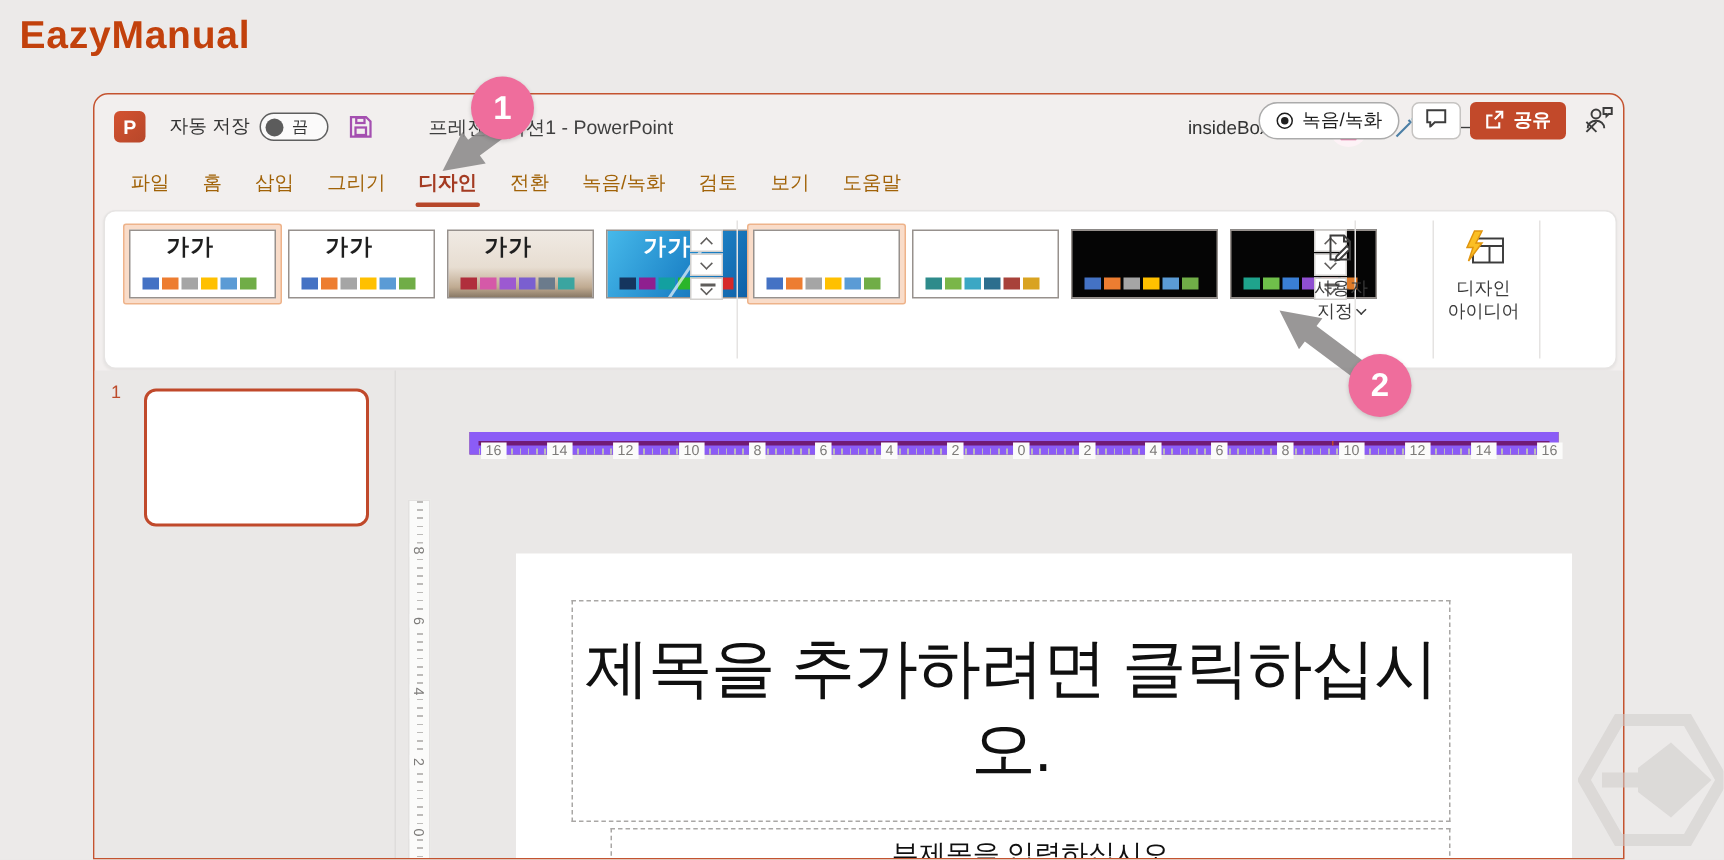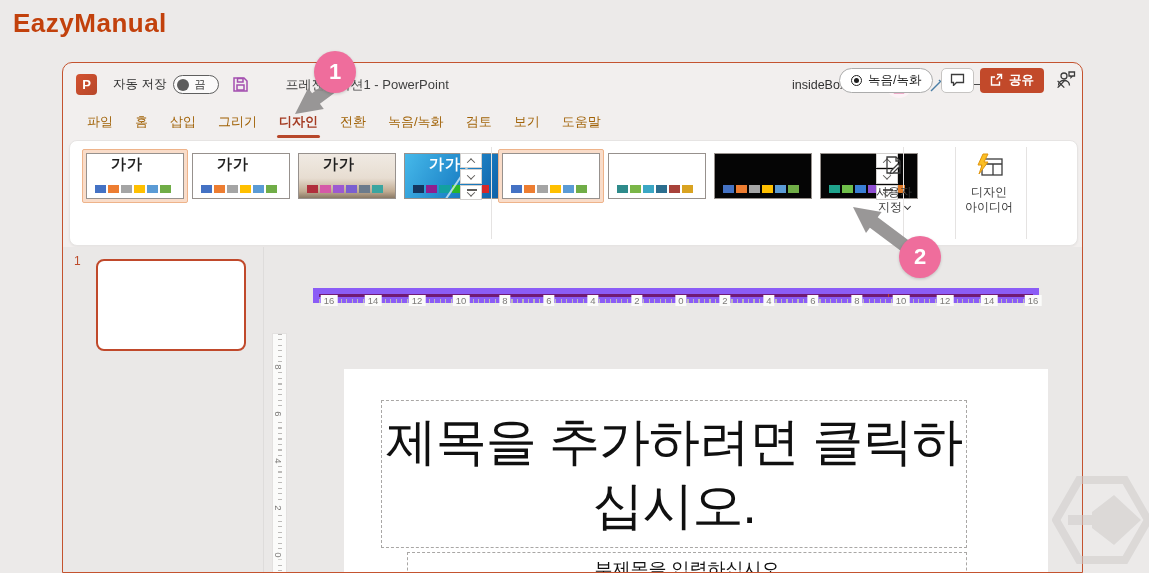--- a/index.html
+++ b/index.html
@@ -109,21 +109,21 @@
   .vruler { position:absolute; left:209px; top:86px; width:15px; height:300px; background:#fbfbfa;
     border:1px solid #e3e1e0; }
   .vruler .ticks { position:absolute; top:0; bottom:0; left:5px; width:4px;
     background:repeating-linear-gradient(180deg,#bdbbb9 0 1px,transparent 1px 5.5px); }
   .vruler .num { position:absolute; left:1px; transform:translateY(-50%) rotate(90deg); font-size:9.5px;
     color:#7d7b79; background:#fbfbfa; padding:0 2px; }
 
   .canvas { position:absolute; left:281px; top:122px; width:704px; height:300px; background:#fff; }
   .title-ph { position:absolute; left:37px; top:31px; width:586px; height:148px;
     border:1px dashed #a9a7a5; display:flex; align-items:center; justify-content:center; text-align:center;
-    font-size:51px; font-weight:300; color:#101010; line-height:1.25; letter-spacing:-1px; }
+    font-size:43px; font-weight:300; color:#101010; line-height:1.25; letter-spacing:-1px; }
   .subtitle-ph { position:absolute; left:63px; top:183px; width:560px; height:60px;
     border:1px dashed #a9a7a5; text-align:center; font-size:18px; color:#101010; padding-top:4px; }
 
   
   .overlay { position:absolute; left:0; top:0; width:1149px; height:573px; pointer-events:none; }
   .badge { position:absolute; width:42px; height:42px; border-radius:50%; background:#ef6d9c;
     color:#fff; font-size:22px; font-weight:bold; display:flex; align-items:center; justify-content:center;
     box-shadow:0 1px 3px rgba(0,0,0,.18); }
   .badge.b1 { left:314px; top:51px; }
   .badge.b2 { left:899px; top:236px; }

